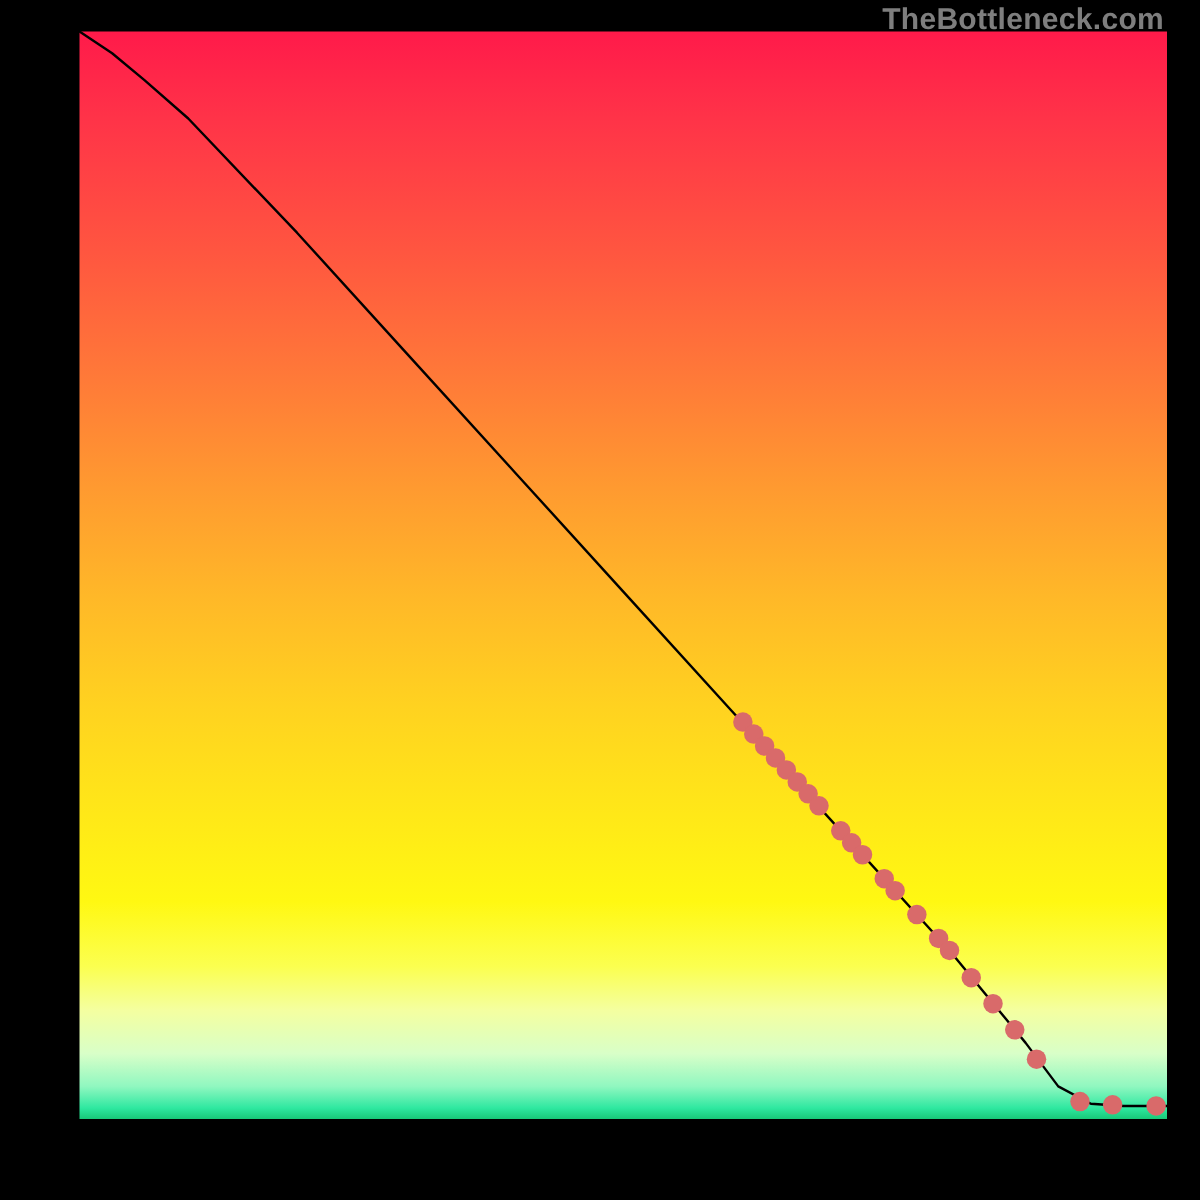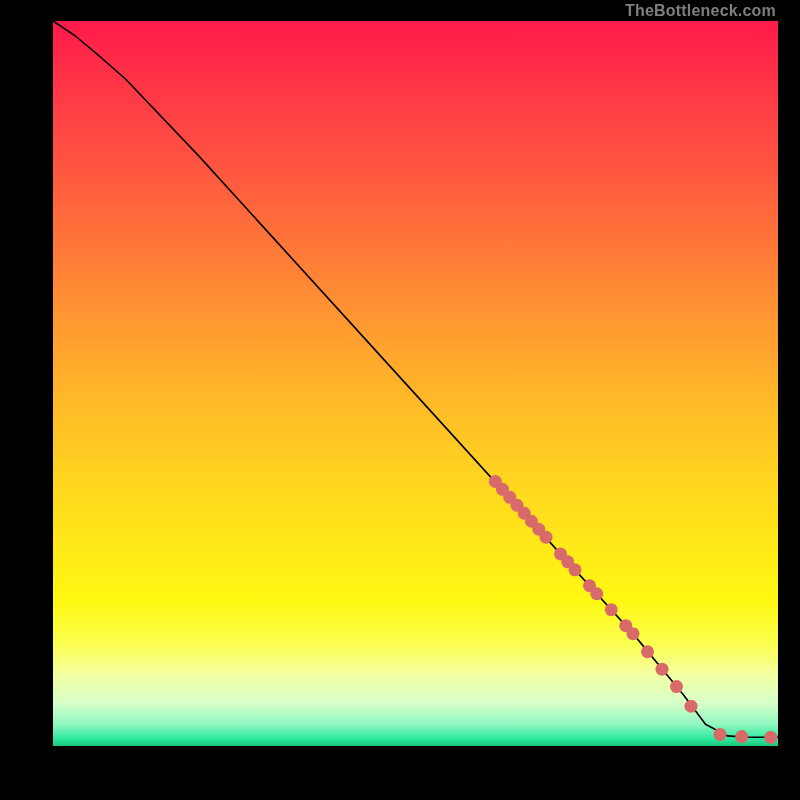--- a/index.html
+++ b/index.html
@@ -38,21 +38,21 @@
     position: absolute;
     left: 0; top: 0;
     width: 725px; height: 725px;
     overflow: visible;
   }
   .watermark {
     position: absolute;
     top: 2px;
     right: 24px;
     font-family: Arial, Helvetica, sans-serif;
-    font-size: 16px;
+    font-size: 20px;
     font-weight: 600;
     color: #7e7e7e;
     letter-spacing: 0.2px;
   }
 </style>
 </head>
 <body>
 
 <div class="stage">
   <div class="watermark">TheBottleneck.com</div>

